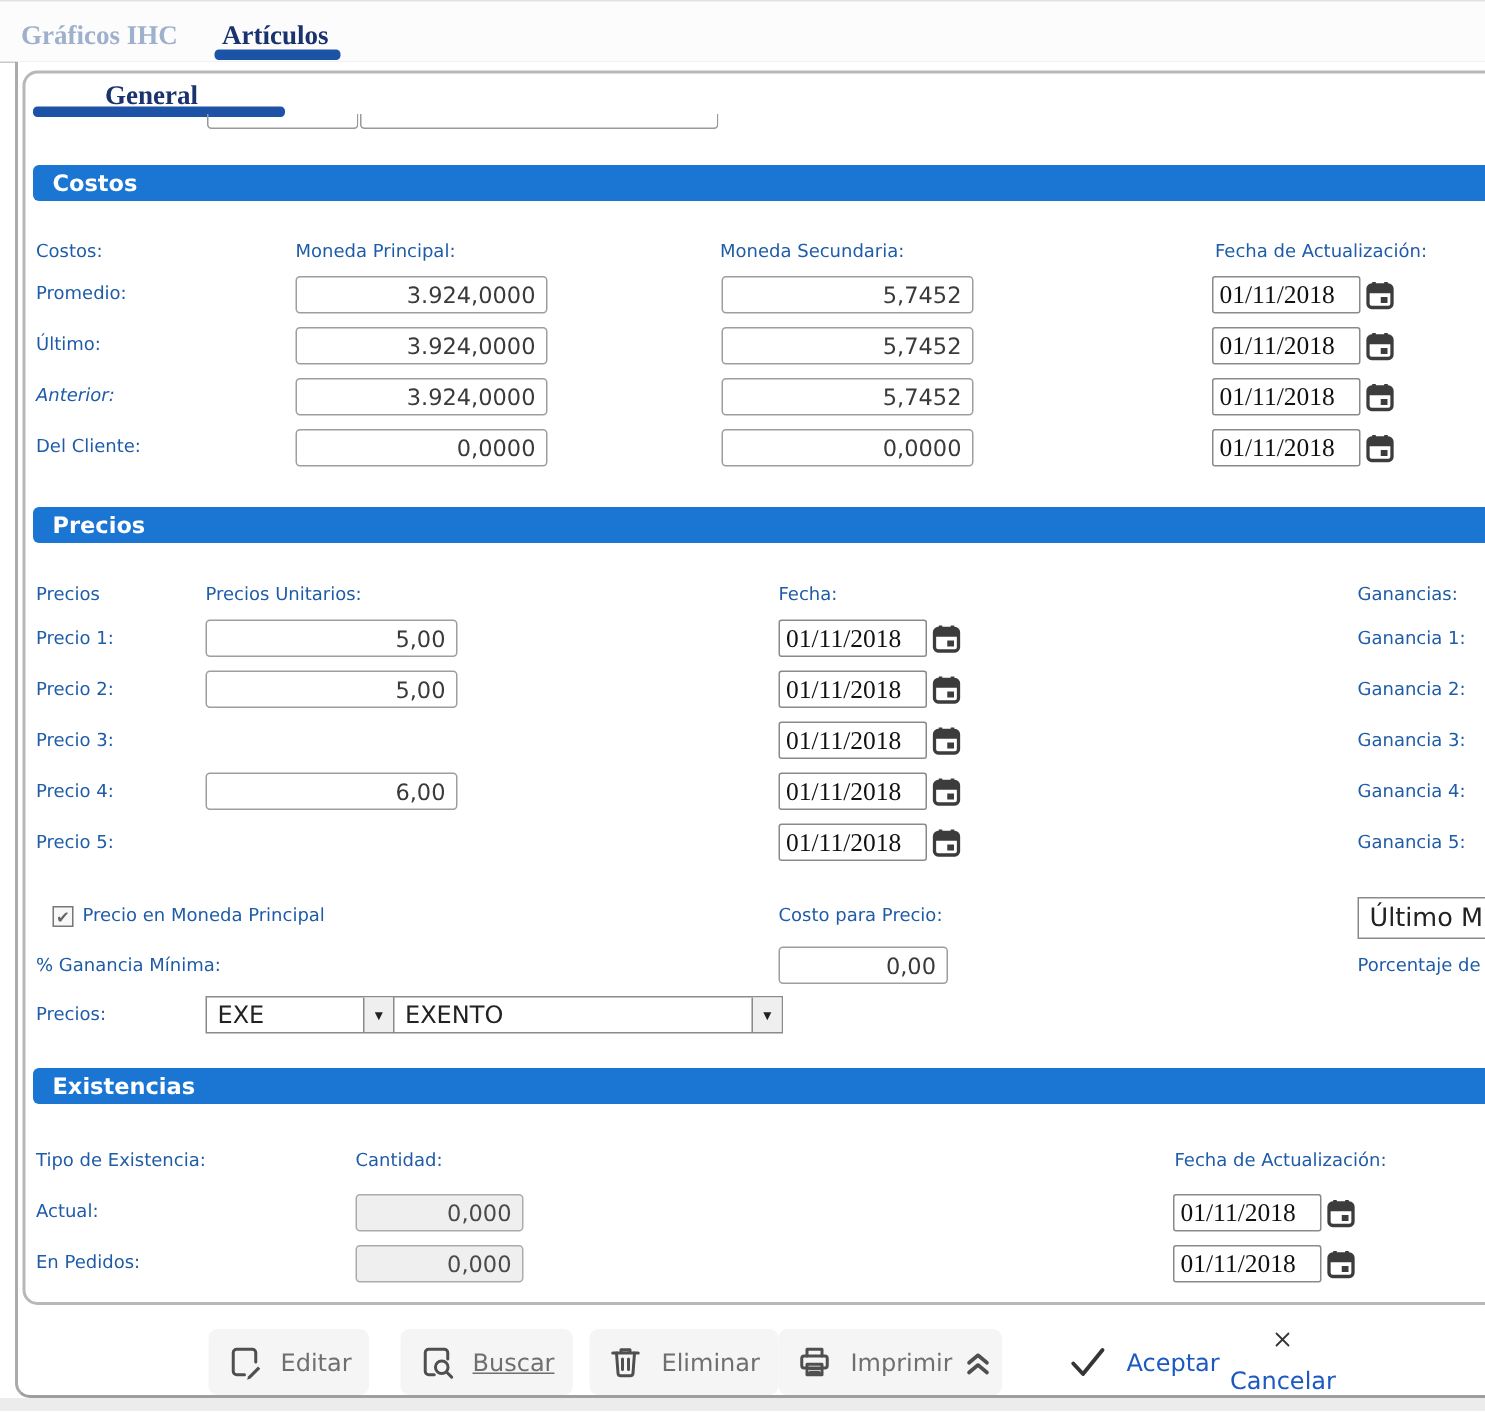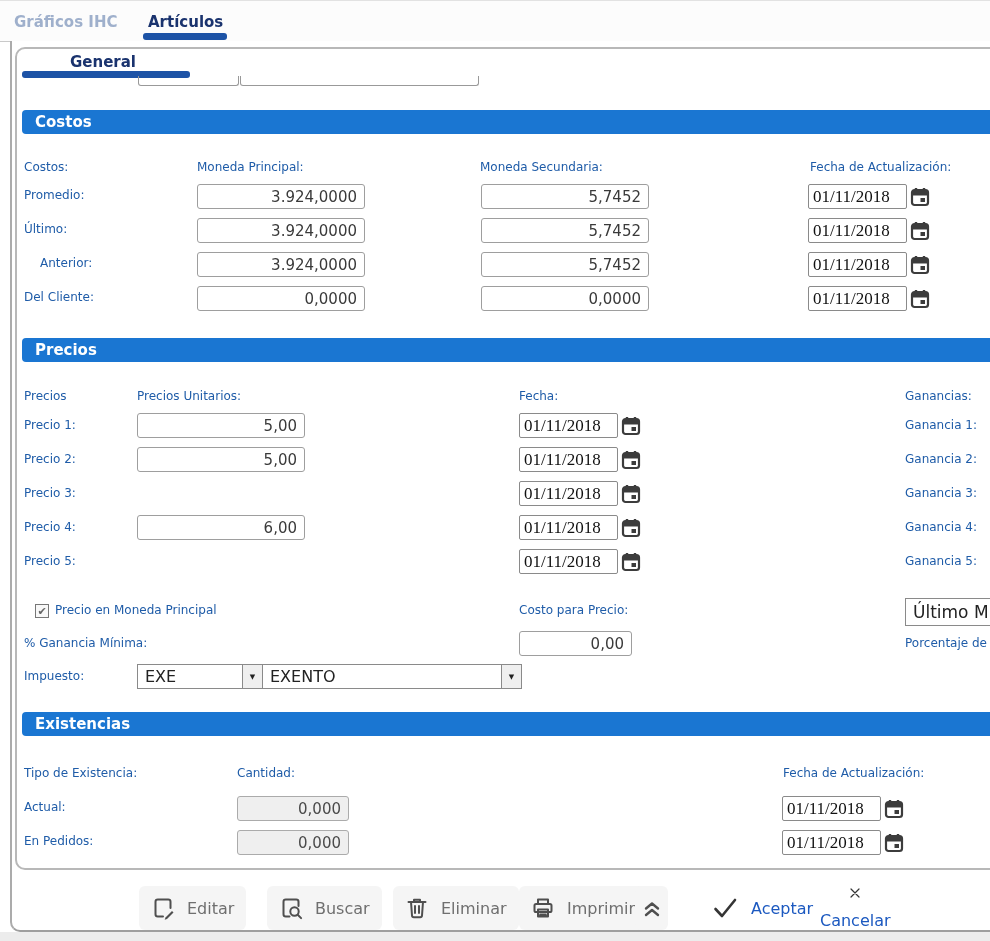--- a/index.html
+++ b/index.html
@@ -2,21 +2,21 @@
 <html><head>
 <meta charset="utf-8">
 <style>
   html,body{margin:0;padding:0;background:#fff;}
   .screen{position:relative;width:990px;height:941px;background:#fff;overflow:hidden;
           font-family:"DejaVu Sans","Liberation Sans",sans-serif;}
   .abs{position:absolute;}
   
   .tabstrip{left:0;top:0;width:990px;height:40px;background:#FCFCFC;
             border-top:1px solid #E2E2E2;border-bottom:1px solid #C9C9C9;}
-  .tab{font-weight:bold;font-size:15px;white-space:nowrap;cursor:default;}
+  .tab{font-weight:bold;font-size:18px;white-space:nowrap;cursor:default;font-family:Liberation Serif, serif;}
   .tab-inactive{color:#9FB0CC;}
   .tab-active{color:#1A336E;}
   .underline{background:#1D53A6;border-radius:3px;height:7px;}
   
   .outer{left:10px;top:41px;width:1000px;height:889px;background:#fff;
          border-left:2px solid #ABABAB;border-bottom:2px solid #9E9E9E;border-radius:0 0 0 10px;}
   .inner{left:15px;top:47px;width:1000px;height:823px;background:#fff;
          border:2px solid #B8B8B8;border-radius:10px;box-sizing:border-box;}
   .grayband{left:0;top:932px;width:990px;height:9px;background:#ECECEC;}
   
@@ -104,21 +104,21 @@
   <div class="abs datewrap" style="left:808px;top:218px;">
     <div class="date">01/11/2018</div>
     <svg class="cal" width="20" height="20" viewBox="0 0 20 20">
         <path d="M6 1v3M14 1v3" stroke="#3C3C3C" stroke-width="2.4"></path>
         <rect x="2" y="3" width="16" height="15" rx="2.5" fill="#fff" stroke="#3C3C3C" stroke-width="2.2"></rect>
         <path d="M2.5 3.5h15v5h-15z" fill="#3C3C3C"></path>
         <rect x="10.5" y="11" width="4.5" height="4" fill="#3C3C3C"></rect>
       </svg>
   </div>
 
-  <div class="abs lbl" style="left:40px;top:256px;">Anterior:</div>
+  <div class="abs lbl" style="left:24px;top:256px;font-style:italic;">Anterior:</div>
   <div class="abs inp" style="left:197px;top:252px;width:168px;">3.924,0000</div>
   <div class="abs inp" style="left:481px;top:252px;width:168px;">5,7452</div>
   <div class="abs datewrap" style="left:808px;top:252px;">
     <div class="date">01/11/2018</div>
     <svg class="cal" width="20" height="20" viewBox="0 0 20 20">
         <path d="M6 1v3M14 1v3" stroke="#3C3C3C" stroke-width="2.4"></path>
         <rect x="2" y="3" width="16" height="15" rx="2.5" fill="#fff" stroke="#3C3C3C" stroke-width="2.2"></rect>
         <path d="M2.5 3.5h15v5h-15z" fill="#3C3C3C"></path>
         <rect x="10.5" y="11" width="4.5" height="4" fill="#3C3C3C"></rect>
       </svg>
@@ -210,21 +210,21 @@
 
   <div class="abs cb" style="left:35px;top:604px;"></div>
   <div class="abs lbl" style="left:55px;top:603px;">Precio en Moneda Principal</div>
   <div class="abs lbl" style="left:519px;top:603px;">Costo para Precio:</div>
   <div class="abs bigselect" style="left:905px;top:598px;width:100px;">Último MP</div>
 
   <div class="abs lbl" style="left:24px;top:636px;">% Ganancia Mínima:</div>
   <div class="abs inp" style="left:519px;top:631px;width:113px;">0,00</div>
   <div class="abs lbl" style="left:905px;top:636px;">Porcentaje de</div>
 
-  <div class="abs lbl" style="left:24px;top:669px;">Impuesto:</div>
+  <div class="abs lbl" style="left:24px;top:669px;">Precios:</div>
   <div class="abs combo" style="left:137px;top:664px;width:126px;">
     <div class="ctxt">EXE</div>
     <div class="cbtn"></div>
   </div>
   <div class="abs combo" style="left:262px;top:664px;width:260px;">
     <div class="ctxt">EXENTO</div>
     <div class="cbtn"></div>
   </div>
 
   <div class="abs secbar" style="top:712px;">
@@ -258,21 +258,21 @@
       </svg>
   </div>
 
   <div class="abs tbtn" style="left:139px;top:886px;">
     <svg class="ticon" width="26" height="26" viewBox="0 0 26 26">
       <path d="M13 21.5H7.8a2.3 2.3 0 0 1-2.3-2.3V6.8a2.3 2.3 0 0 1 2.3-2.3h10.4a2.3 2.3 0 0 1 2.3 2.3V13"></path>
       <path d="M15.5 22.5l6.5-6.5 1.5 1.5-6.5 6.5-2.3.8z" fill="#4F4F4F" stroke="none"></path>
     </svg>
     <span>Editar</span>
   </div>
-  <div class="abs tbtn" style="left:267px;top:886px;">
+  <div class="abs tbtn" style="left:267px;top:886px;text-decoration:underline;">
     <svg class="ticon" width="26" height="26" viewBox="0 0 26 26">
       <path d="M11.5 21.5H7.8a2.3 2.3 0 0 1-2.3-2.3V6.8a2.3 2.3 0 0 1 2.3-2.3h10.4a2.3 2.3 0 0 1 2.3 2.3V11"></path>
       <circle cx="16.5" cy="16.5" r="4.2"></circle>
       <path d="M19.7 19.7l3.4 3.4"></path>
     </svg>
     <span>Buscar</span>
   </div>
   <div class="abs tbtn" style="left:393px;top:886px;">
     <svg class="ticon" width="26" height="26" viewBox="0 0 26 26">
       <path d="M4.5 7h17M10 7V4.8h6V7"></path>

